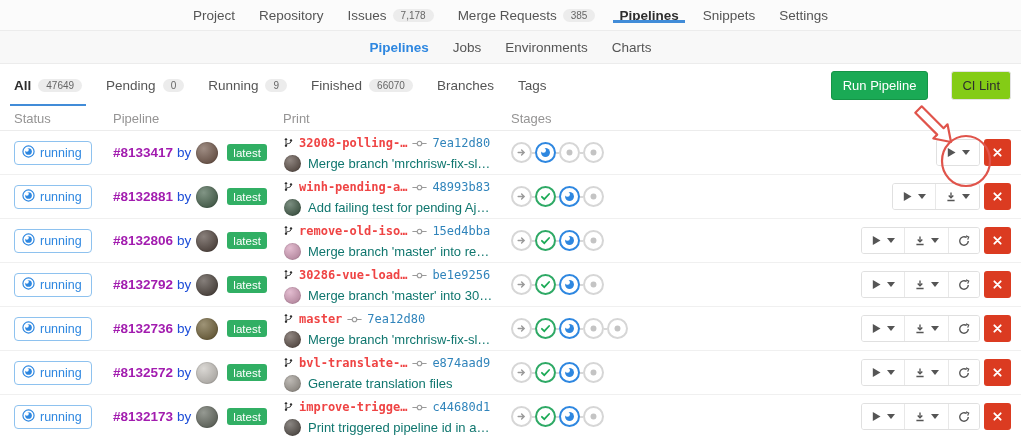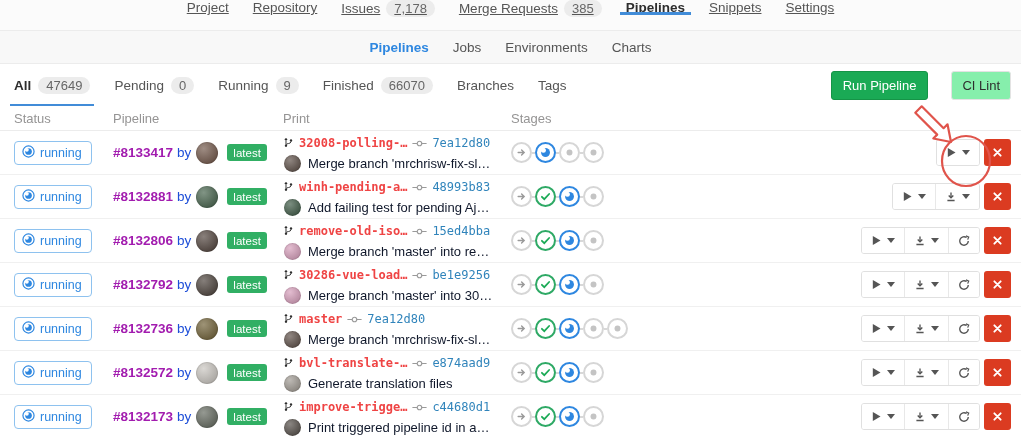--- a/index.html
+++ b/index.html
@@ -1,40 +1,40 @@
 <!DOCTYPE html>
 <html><head>
 <meta charset="utf-8">
 <style>
   * { margin:0; padding:0; box-sizing:border-box; }
   html,body { width:1021px; height:438px; overflow:hidden; background:#fff;
     font-family:"Liberation Sans", sans-serif; color:#2e2e2e; }
 
   
   .topnav { height:31px; background:#fbfbfb; border-bottom:1px solid #ececec;
-    display:flex; justify-content:center; align-items:flex-start; font-size:13.5px; color:#555;text-decoration:underline; }
+    display:flex; justify-content:center; align-items:center; font-size:13.5px; color:#555; }
   .topnav-item { display:flex; align-items:center; gap:6px; padding:0 12px; position:relative; cursor:pointer; }
   .topnav-item.active { font-weight:700; color:#2e2e2e; }
   .topnav-item.active::after { content:""; position:absolute; left:6px; right:6px; bottom:0; height:3px; background:#418cd8; }
-  .pill { background:#ececec; border-radius:9px; padding:1px 8px; font-size:13px; color:#666; font-weight:400; }
+  .pill { background:#ececec; border-radius:9px; padding:1px 8px; font-size:10px; color:#666; font-weight:400; }
 
   
   .subnav { height:33px; background:#f8f8f8; border-bottom:1px solid #ececec;
     display:flex; justify-content:center; align-items:center; font-size:13.5px; color:#555; }
   .subnav-item { padding:0 12px; cursor:pointer; }
   .subnav-item.active { color:#2e87e0; font-weight:700; }
 
   
   .filterbar { height:42px; display:flex; align-items:stretch; padding:0 10px 0 2px; }
   .ftab { display:flex; align-items:center; gap:7px; padding:0 12px; font-size:13.5px; color:#555; position:relative; cursor:pointer; }
   .ftab.active { color:#2e2e2e; font-weight:700; }
   .ftab.active::after { content:""; position:absolute; left:8px; right:8px; bottom:0; height:2px; background:#418cd8; }
   .fb-actions { margin-left:auto; display:flex; gap:23px; align-items:center; }
   .btn-green { background:#1aaa55; color:#fff; border:1px solid #159447; border-radius:3px; padding:6px 11px; font-size:13px; cursor:pointer; }
-  .btn-white { background:#86efac; color:#2e2e2e; border:1px solid #e3e3e3; border-radius:3px; padding:6px 10px; font-size:13px; cursor:pointer; }
+  .btn-white { background:#84cc16; color:#2e2e2e; border:1px solid #e3e3e3; border-radius:3px; padding:6px 10px; font-size:13px; cursor:pointer; }
 
   
   .thead { display:grid; grid-template-columns:99px 170px 228px 1fr auto; padding:0 10px 0 14px;
     height:25px; align-items:center; color:#959494; font-size:13px; border-bottom:1px solid #ececec; }
   .row { display:grid; grid-template-columns:99px 170px 228px 1fr auto; padding:0 10px 0 14px;
     height:44px; align-items:center; border-bottom:1px solid #f0f0f0; position:relative; }
 
   .st-badge { display:inline-flex; align-items:center; gap:5px; border:1px solid #8ec2ef; color:#2e87e0;
     border-radius:4px; padding:3px 9px 3px 7px; font-size:12.5px; background:#fff; cursor:pointer; }
 
@@ -42,21 +42,21 @@
   .pid { font-weight:600; color:#a21caf; font-size:13.5px; cursor:pointer; }
   .by { color:#1d4ed8; margin:0 5px 0 4px; font-size:13.5px; }
   .avatar { width:22px; height:22px; border-radius:50%; display:inline-block; flex:none; box-shadow:inset 0 0 0 1px rgba(0,0,0,.08); cursor:pointer; }
   .avatar.sm { width:17px; height:17px; }
   .latest { background:#31af64; color:#fff; border-radius:3px; padding:2.5px 6px; font-size:11.5px; margin-left:9px; }
 
   .commit-l1 { display:flex; align-items:center; gap:5px; }
   .branch { font-family:"DejaVu Sans Mono", monospace; font-weight:700; font-size:12px; color:#ef4444; cursor:pointer; }
   .hash { font-family:"DejaVu Sans Mono", monospace; font-size:12px; color:#3084bb; cursor:pointer; }
   .commit-l2 { display:flex; align-items:center; gap:7px; margin-top:3px; padding-left:1px; }
-  .msg { font-size:13px; color:#0f172a; cursor:pointer; }
+  .msg { font-size:13px; color:#0f766e; cursor:pointer; }
 
   .stages { display:flex; align-items:center; }
   .stage { width:21px; height:21px; border-radius:50%; border:2px solid #d6d6d6; display:flex;
     align-items:center; justify-content:center; background:#fff; cursor:pointer; flex:none; }
   .stage.success { border-color:#2ea965; }
   .stage.running { border-color:#2e87e0; }
   .conn { width:3px; height:2px; background:#d8d8d8; flex:none; }
 
   .c-actions { display:flex; align-items:center; justify-content:flex-end; }
   .agroup { display:inline-flex; border:1px solid #e0e0e0; border-radius:3px; overflow:hidden; background:#fff; }

